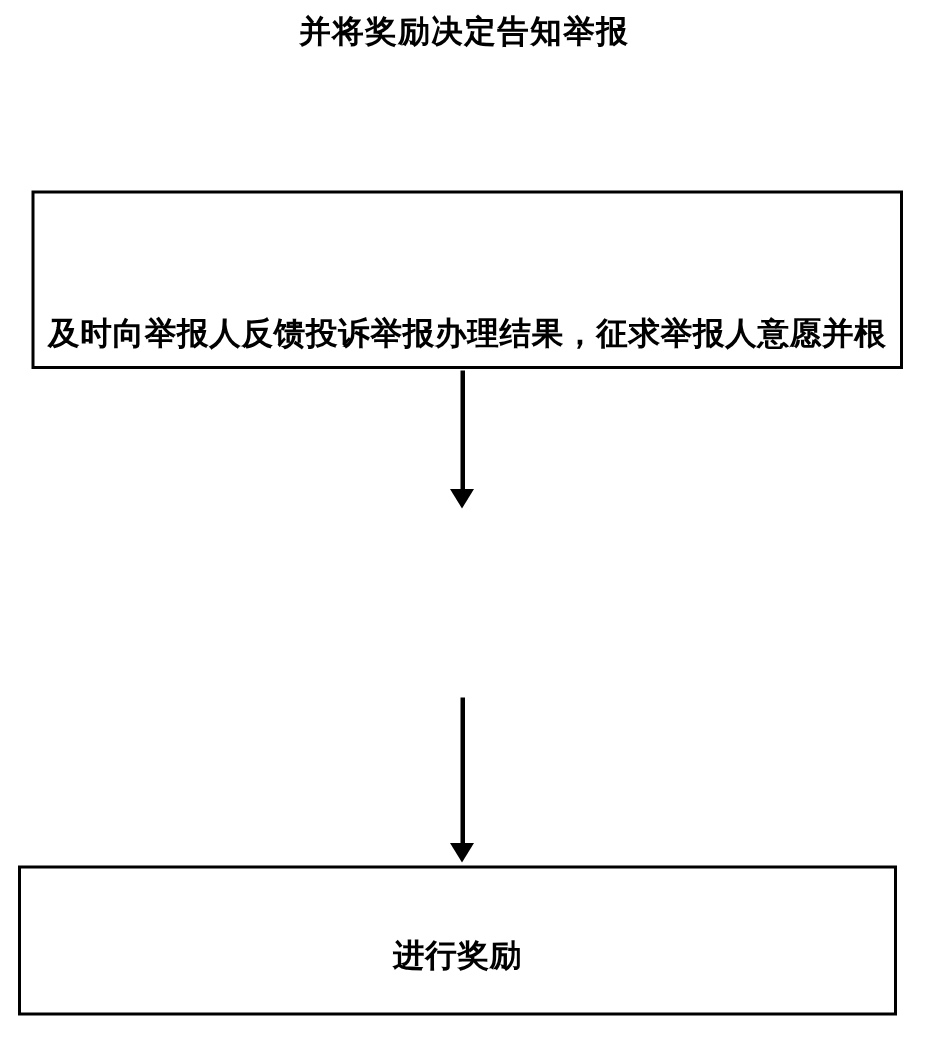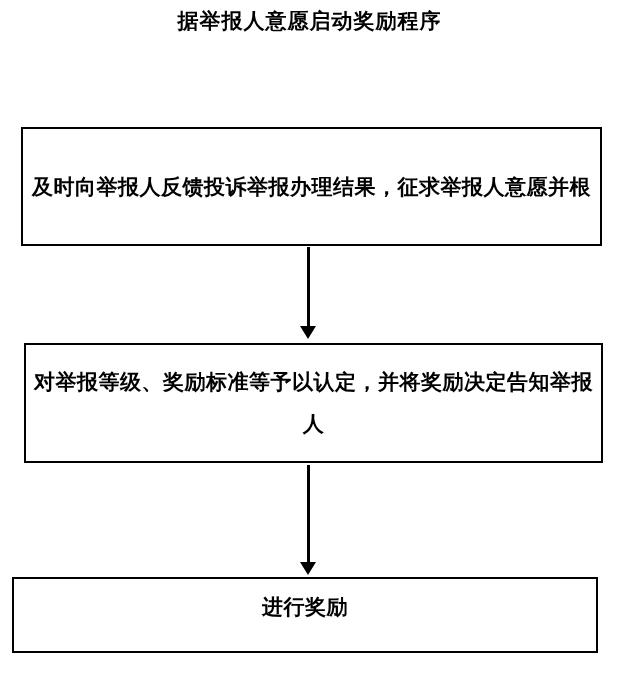--- a/index.html
+++ b/index.html
@@ -26,31 +26,31 @@
     font-weight: bold;
     letter-spacing: 1px;
   }
   .flow-box {
     position: absolute;
     box-sizing: border-box;
     border: 2px solid var(--border, #000000);
     background: #ffffff;
     display: flex;
     flex-direction: column;
-    justify-content: center;
+    justify-content: flex-end;
     align-items: center;
     text-align: center;
     font-size: 21px;
     font-weight: bold;
     line-height: 42px;
     letter-spacing: 0.5px;
   }
   #box1 { left: 21px;  top: 127px; width: 581px; height: 119px; }
   #box2 { left: 24px;  top: 343px; width: 579px; height: 120px; }
-  #box3 { left: 12px;  top: 577px; width: 586px; height: 76px; padding-bottom: 16px; }
+  #box3 { left: 12px;  top: 577px; width: 586px; height: 100px; padding-bottom: 16px; }
   .flow-line {
     white-space: nowrap;
   }
   .arrow {
     position: absolute;
     width: 17px;
   }
   #arrow1 { left: 300px; top: 247px; height: 92px; }
   #arrow2 { left: 300px; top: 465px; height: 110px; }
   .arrow-line {
@@ -72,35 +72,31 @@
     border-top: 13px solid var(--arrow, #000000);
   }
   #arrow1 .arrow-head { top: 79px; }
   #arrow2 .arrow-head { top: 97px; }
 </style>
 </head>
 <body>
 
 <div class="canvas">
 
-  <div class="title">据举报人意愿启动奖励程序</div>
+  <div class="title">并将奖励决定告知举报</div>
 
   <div class="flow-box" id="box1">
     <div class="flow-line">及时向举报人反馈投诉举报办理结果，征求举报人意愿并根</div>
   </div>
 
   <div class="arrow" id="arrow1">
     <div class="arrow-line"></div>
     <div class="arrow-head"></div>
   </div>
 
-  <div class="flow-box" id="box2">
-    <div class="flow-line">对举报等级、奖励标准等予以认定，并将奖励决定告知举报</div>
-    <div class="flow-line">人</div>
-  </div>
 
   <div class="arrow" id="arrow2">
     <div class="arrow-line"></div>
     <div class="arrow-head"></div>
   </div>
 
   <div class="flow-box" id="box3">
     <div class="flow-line">进行奖励</div>
   </div>
 

